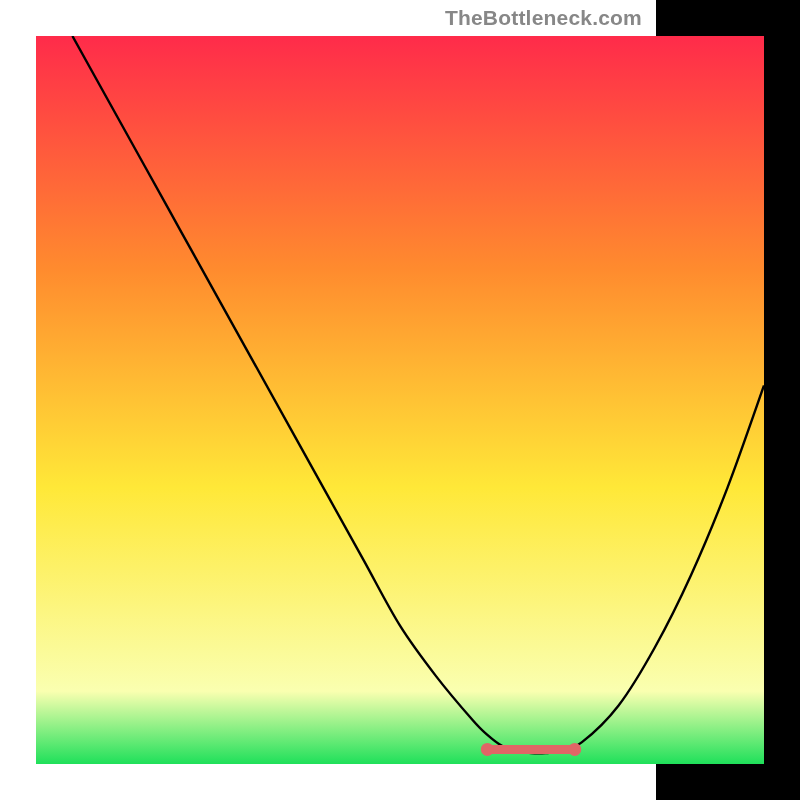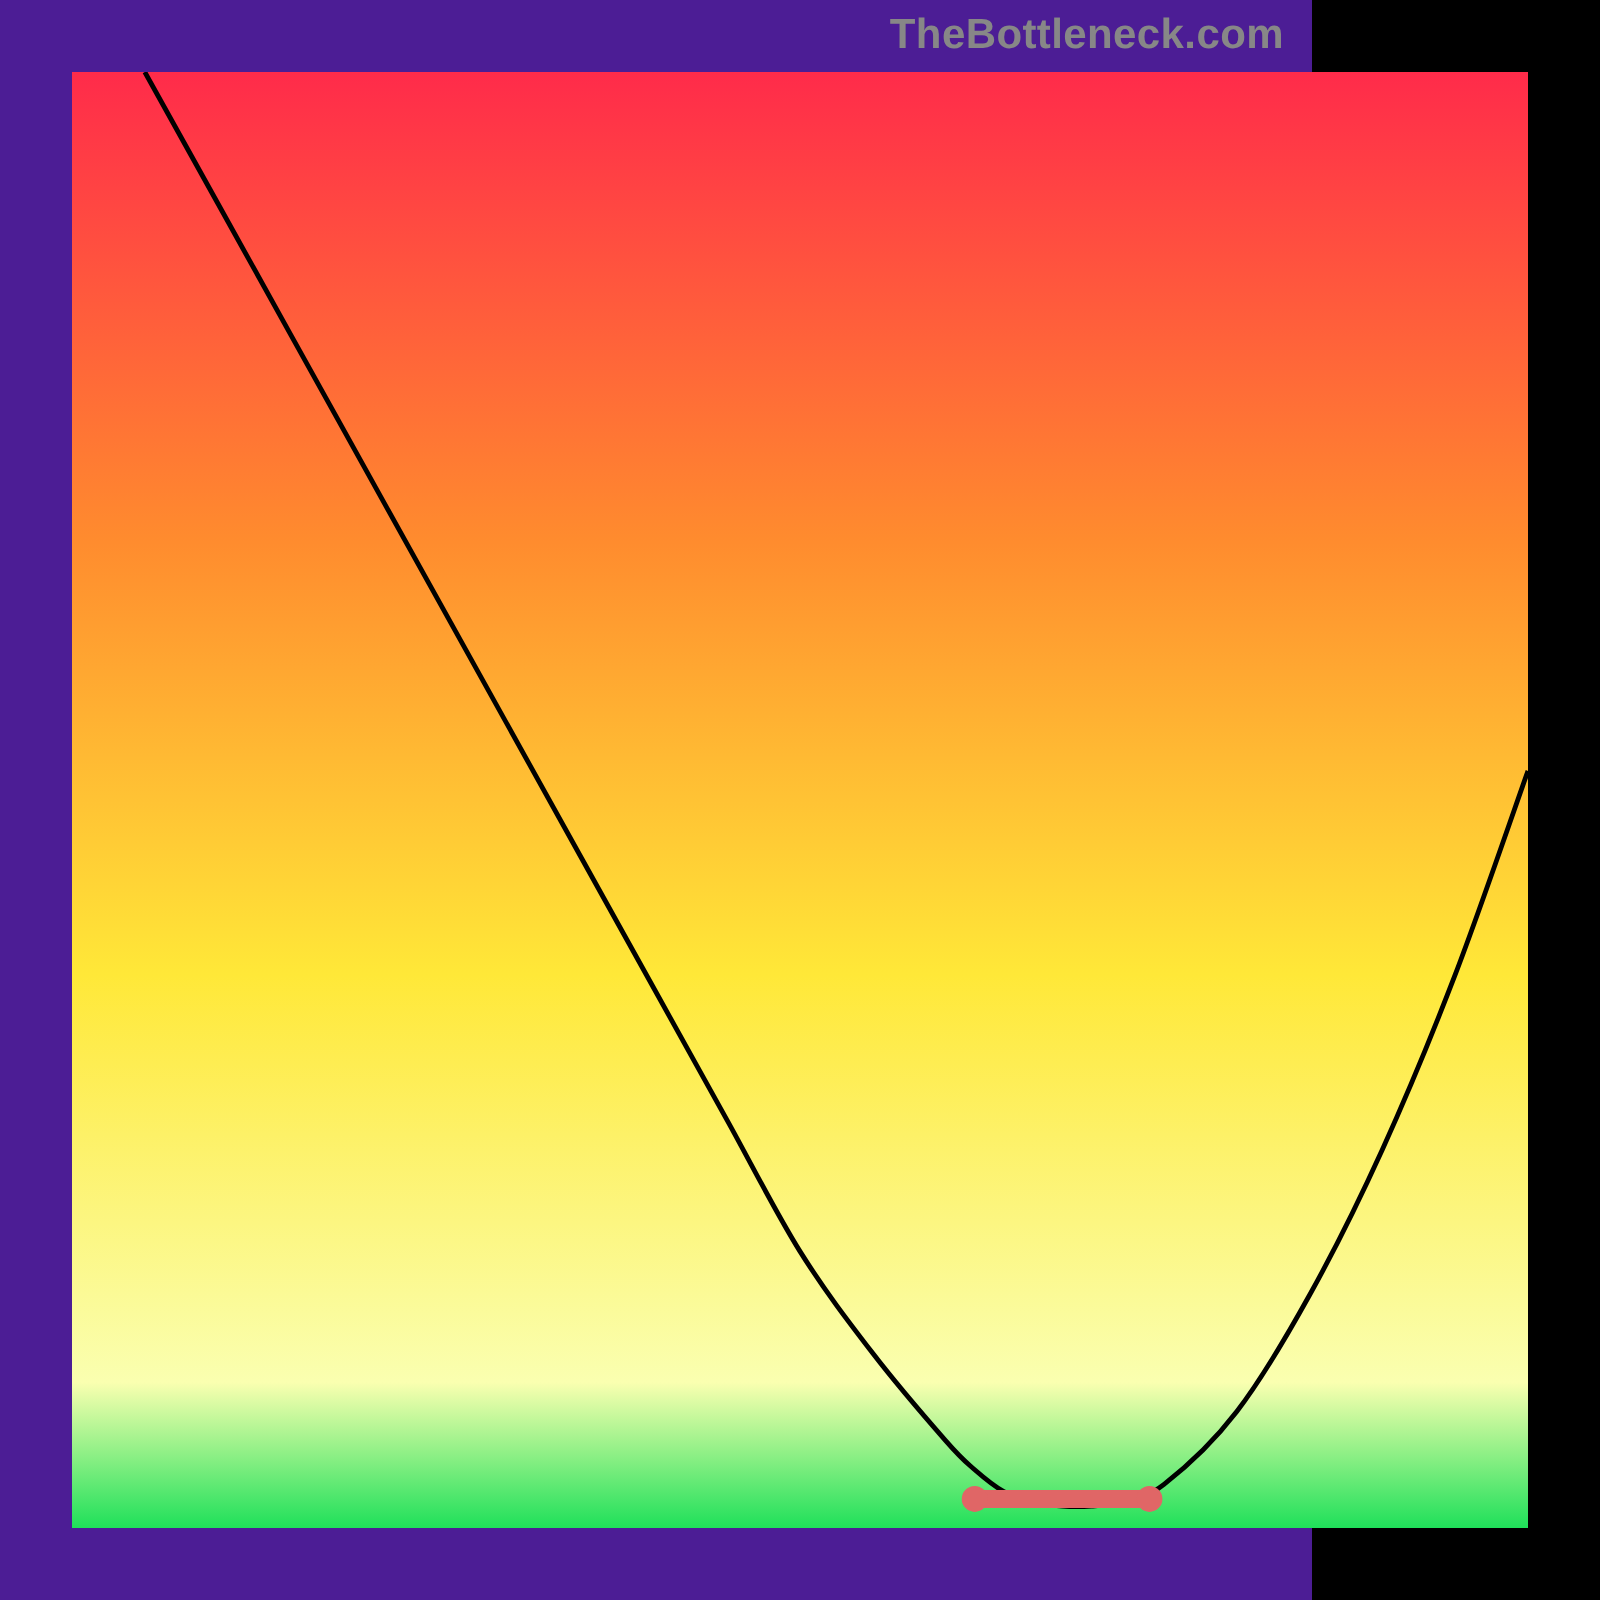--- a/index.html
+++ b/index.html
@@ -9,21 +9,21 @@
     height: 800px;
     background: #000;
     overflow: hidden;
   }
   .frame {
     position: absolute;
     left: 0;
     top: 0;
     width: 656px;
     height: 800px;
-    background: #4c1d95;
+    background: #ffffff;
   }
   .plot {
     position: absolute;
     left: 36px;
     top: 36px;
     width: 728px;
     height: 728px;
     overflow: hidden;
   }
   .gradient {

